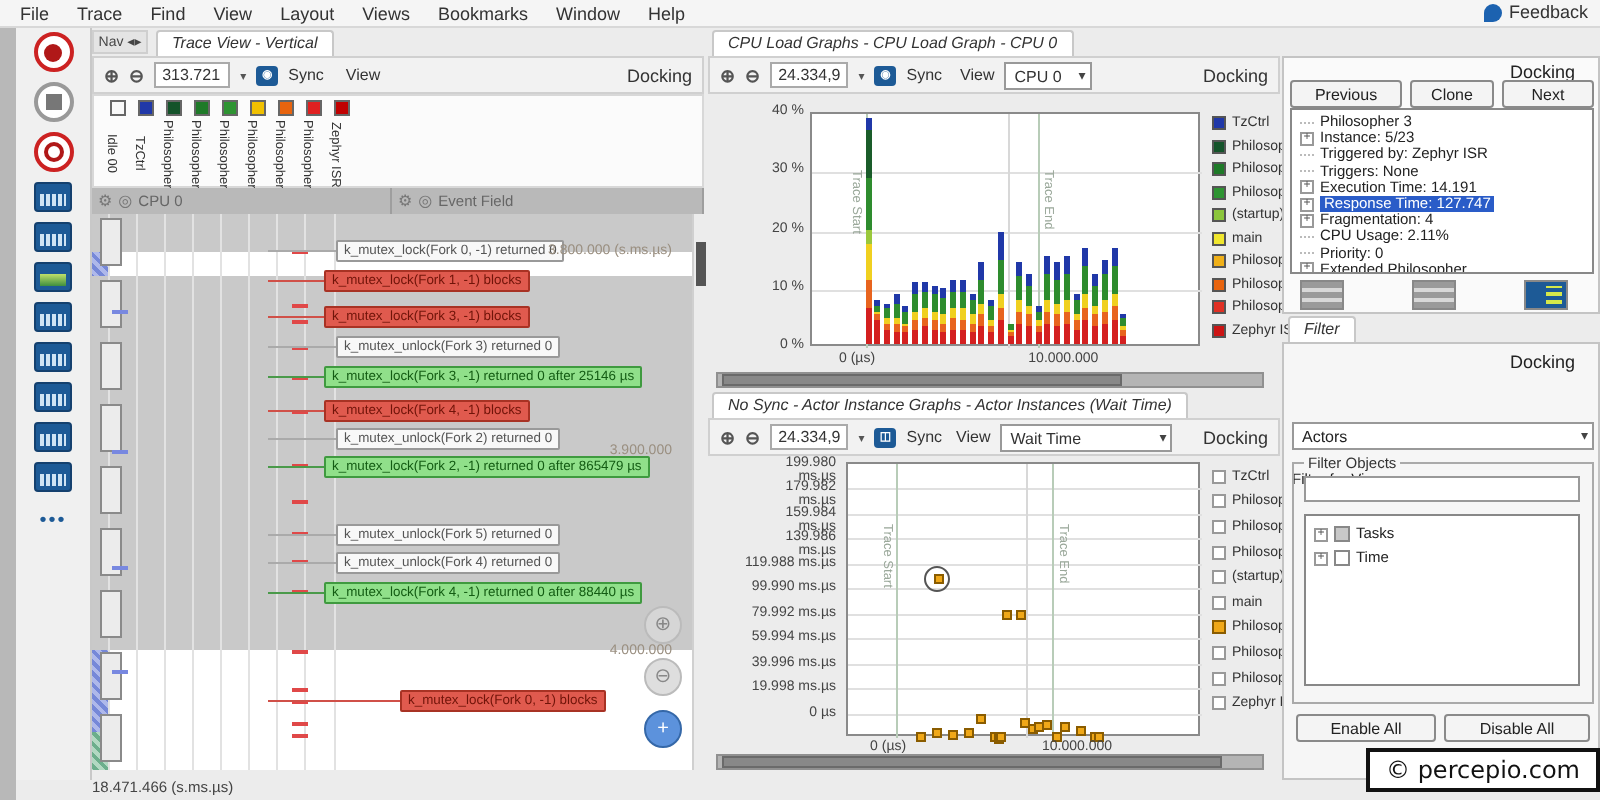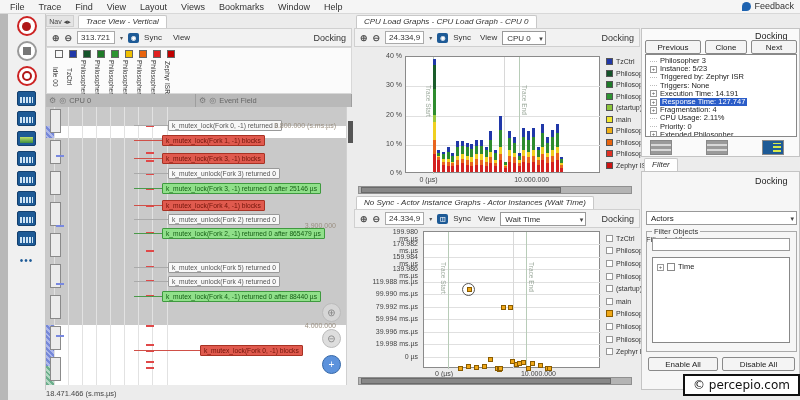--- a/index.html
+++ b/index.html
@@ -744,20 +744,25 @@
   </div>
   <div class="abs" style="left:755px; top:176px; font-size:9px;">Docking</div>
   <div class="abs" style="left:646px; top:195px; font-size:7.5px;margin-top:40px;">Filter for View</div>
   <div class="selectbox abs" style="left:646px; top:211px; width:151px;">Actors</div>
   <div class="groupbox" style="left:646px; top:231px; width:151px; height:121px;"></div>
   <div class="grouplbl" style="left:652px; top:227px;">Filter Objects</div>
   <div class="inputbox" style="left:652px; top:238px; width:138px;"></div>
   <div id="filter-tree">
       <div class="treerow" style="height: 12px;">
         <div class="expander">+</div>
+        <div class="chk part"></div>
+        <div>Tasks</div>
+      </div>
+      <div class="treerow" style="height: 12px;">
+        <div class="expander">+</div>
         <div class="chk"></div>
         <div>Time</div>
       </div>
     </div>
   <div class="btn3d" style="left:648px; top:357px; width:70px;">Enable All</div>
   <div class="btn3d" style="left:722px; top:357px; width:73px;">Disable All</div>
 
   <div id="watermark">© percepio.com</div>
 </div>
 

